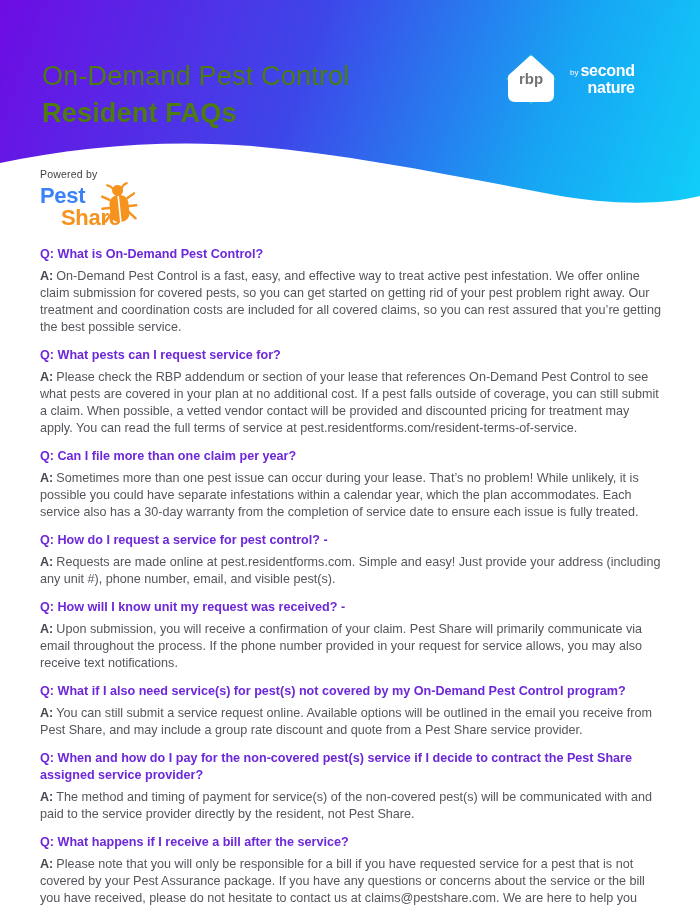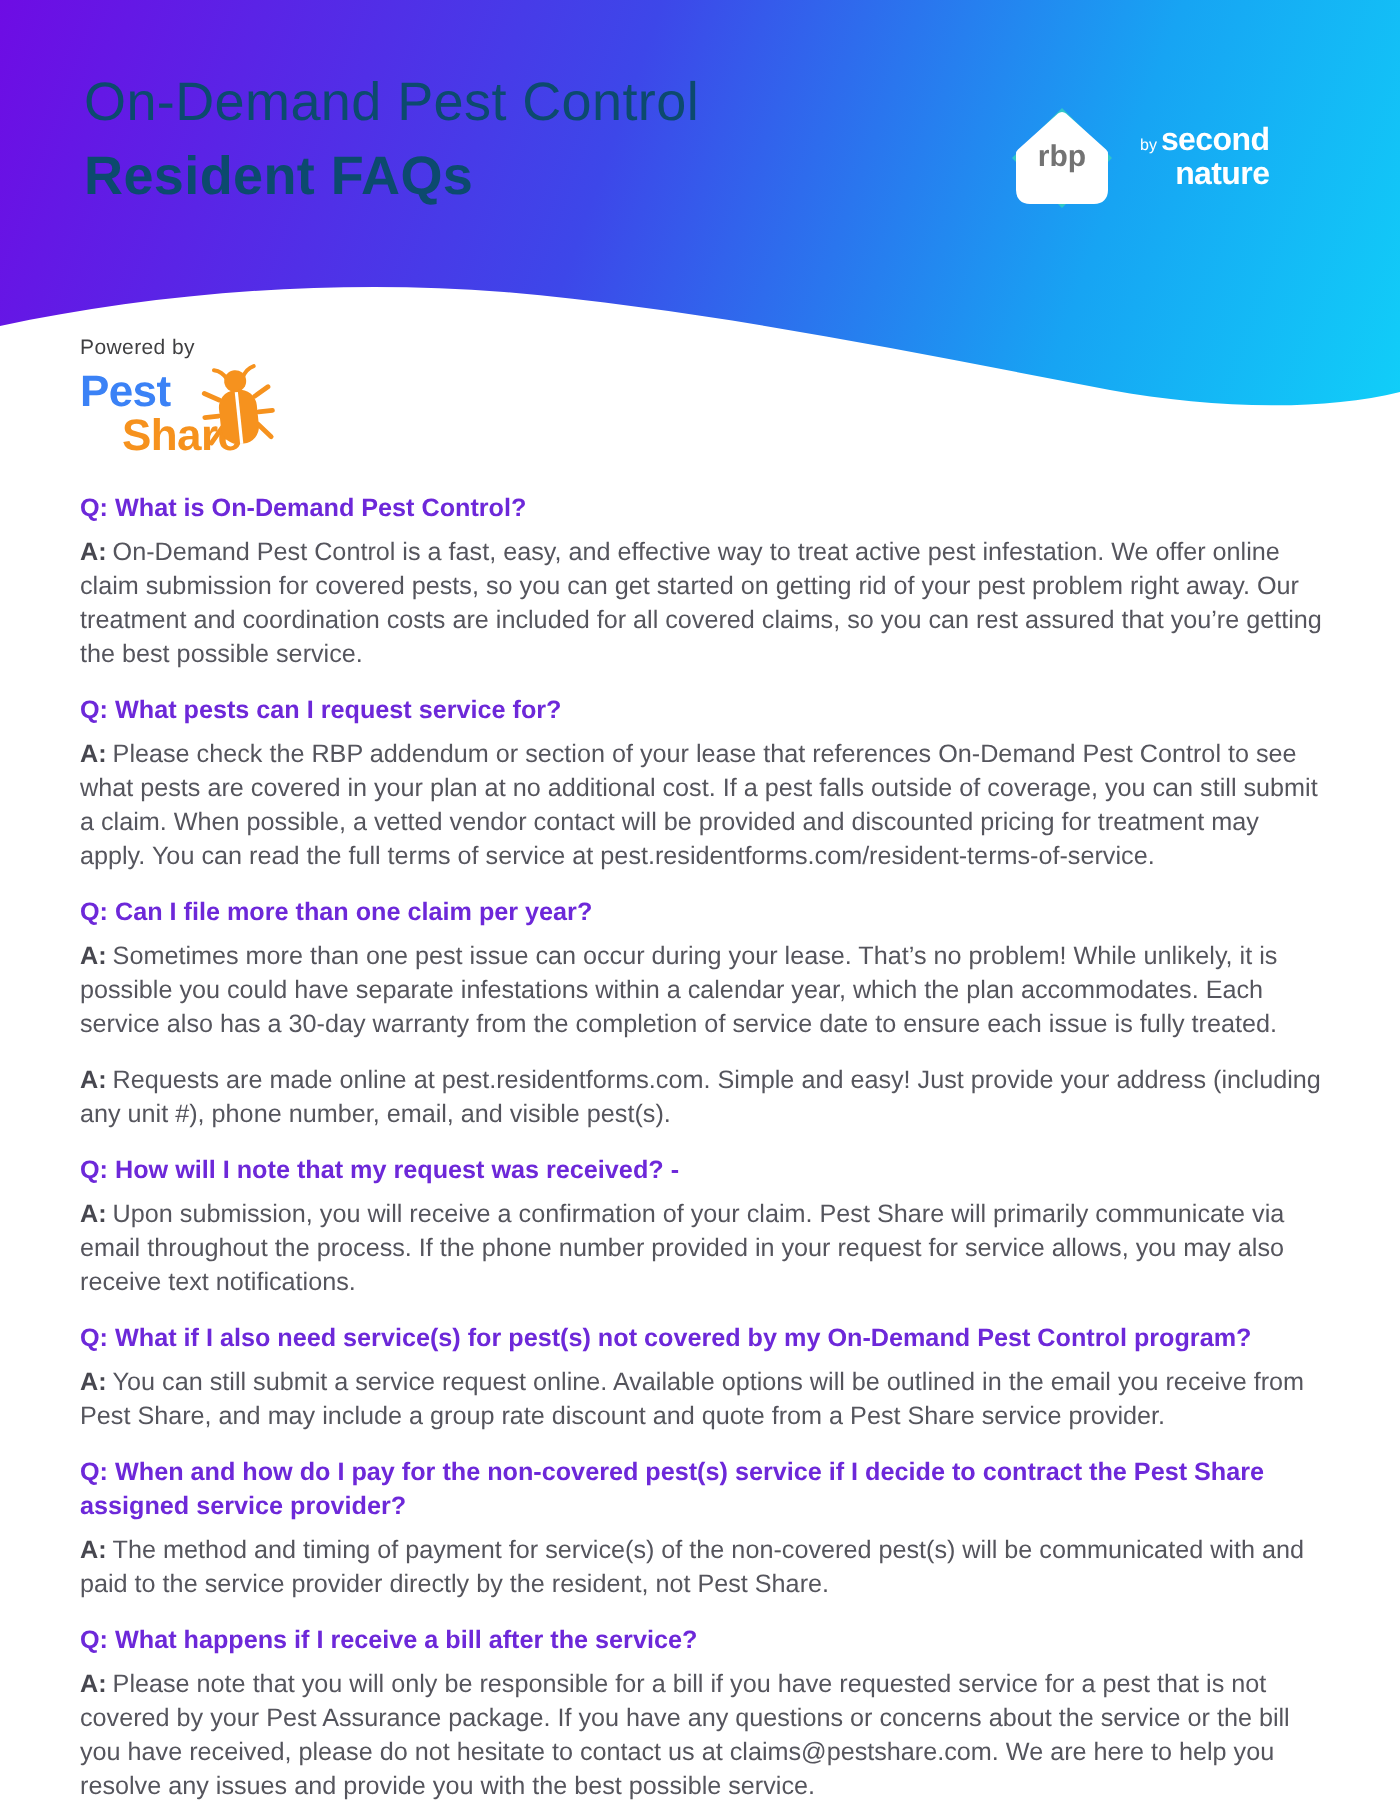--- a/index.html
+++ b/index.html
@@ -3,21 +3,21 @@
 <meta charset="utf-8">
 <style>
   html,body{margin:0;padding:0;background:#e8e8e8;}
   .page{
     position:relative;width:700px;height:906px;background:#ffffff;overflow:hidden;
     font-family:"Liberation Sans", sans-serif;margin:0 auto;
   }
   
   .header{position:absolute;top:0;left:0;width:700px;height:212px;}
   .header-bg{position:absolute;top:0;left:0;display:block;}
-  .title-block{position:absolute;left:42px;top:33px;color:#0c4a6e;}
+  .title-block{position:absolute;left:42px;top:58px;color:#4d7c0f;}
   .title-line1{font-size:27px;font-weight:400;letter-spacing:.2px;line-height:37px;}
   .title-line2{font-size:27px;font-weight:700;letter-spacing:.2px;line-height:37px;}
   .brand-block{position:absolute;left:501px;top:49px;display:flex;align-items:center;}
   .rbp-mark{position:relative;width:60px;height:60px;}
   .rbp-text{
     position:absolute;left:0;top:4px;width:60px;text-align:center;line-height:52px;
     font-size:15px;font-weight:700;color:#737373;letter-spacing:0;
   }
   .sn-text{margin-left:9px;color:#ffffff;line-height:15px;}
   .sn-row1{display:flex;align-items:flex-start;}
@@ -124,25 +124,26 @@
       <h3 class="question">Q: What pests can I request service for?</h3>
       <p class="answer"><strong class="a-prefix">A:</strong><span>Please check the RBP addendum or section of your lease that references On-Demand Pest Control to see what pests are covered in your plan at no additional cost. If a pest falls outside of coverage, you can still submit a claim. When possible, a vetted vendor contact will be provided and discounted pricing for treatment may apply. You can read the full terms of service at pest.residentforms.com/resident-terms-of-service.</span></p>
     </section>
 
     <section class="faq-item">
       <h3 class="question">Q: Can I file more than one claim per year?</h3>
       <p class="answer"><strong class="a-prefix">A:</strong><span>Sometimes more than one pest issue can occur during your lease. That’s no problem! While unlikely, it is possible you could have separate infestations within a calendar year, which the plan accommodates. Each service also has a 30-day warranty from the completion of service date to ensure each issue is fully treated.</span></p>
     </section>
 
     <section class="faq-item">
+      <h3 class="question">Q: How do I request a service for pest control? -</h3>
       <p class="answer"><strong class="a-prefix">A:</strong><span>Requests are made online at pest.residentforms.com. Simple and easy! Just provide your address (including any unit #), phone number, email, and visible pest(s).</span></p>
     </section>
 
     <section class="faq-item">
-      <h3 class="question">Q: How will I note that my request was received? -</h3>
+      <h3 class="question">Q: How will I know unit my request was received? -</h3>
       <p class="answer"><strong class="a-prefix">A:</strong><span>Upon submission, you will receive a confirmation of your claim. Pest Share will primarily communicate via email throughout the process. If the phone number provided in your request for service allows, you may also receive text notifications.</span></p>
     </section>
 
     <section class="faq-item">
       <h3 class="question">Q: What if I also need service(s) for pest(s) not covered by my On-Demand Pest Control program?</h3>
       <p class="answer"><strong class="a-prefix">A:</strong><span>You can still submit a service request online. Available options will be outlined in the email you receive from Pest Share, and may include a group rate discount and quote from a Pest Share service provider.</span></p>
     </section>
 
     <section class="faq-item">
       <h3 class="question">Q: When and how do I pay for the non-covered pest(s) service if I decide to contract the Pest Share assigned service provider?</h3>

